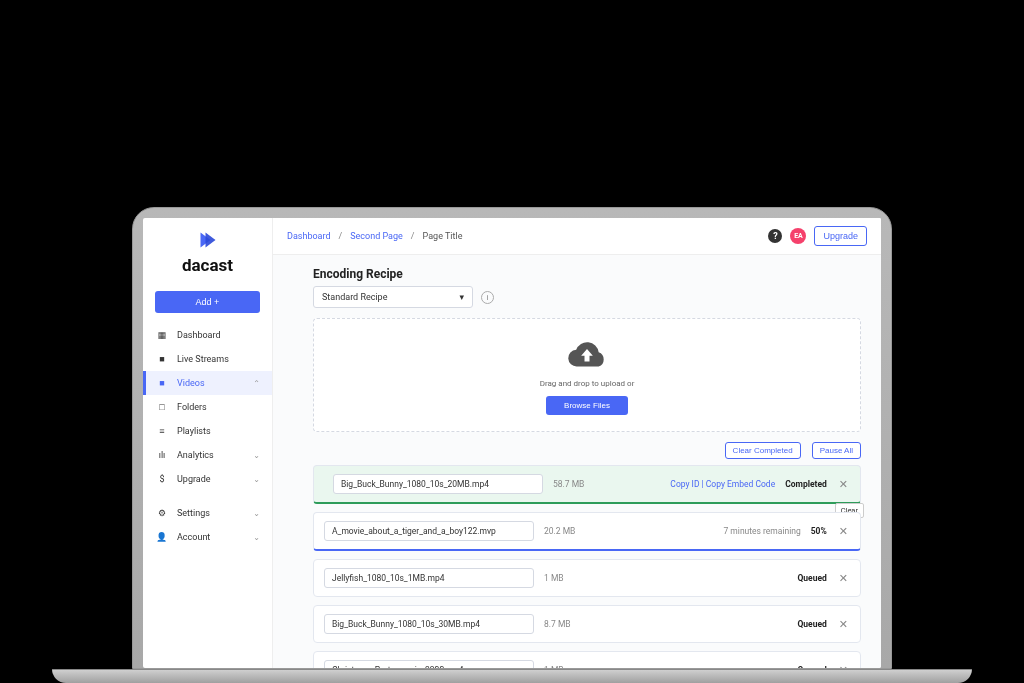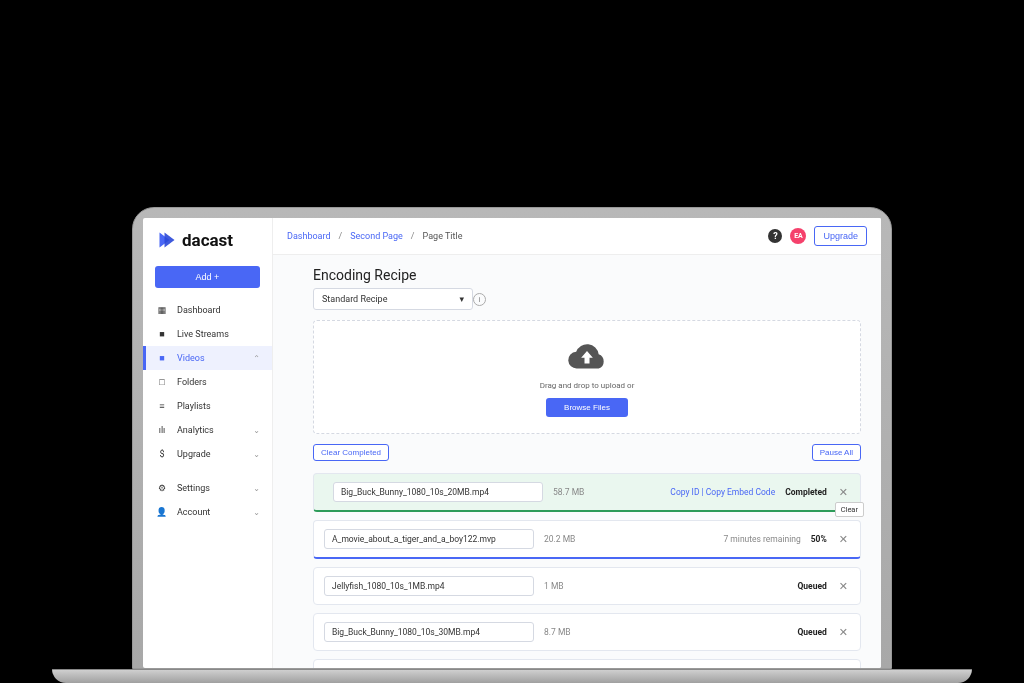--- a/index.html
+++ b/index.html
@@ -51,20 +51,21 @@
   flex-direction:column;
 }
 .logo {
   display:flex;
   align-items:center;
   gap:5px;
   padding:12px 14px;
   font-weight:700;
   font-size:17px;
   color:#111;
+  flex-direction:column;
 }
 .logo svg { width:20px; height:20px; }
 .add-btn {
   margin: 4px 12px 10px 12px;
   background:#4967f5;
   color:#fff;
   border:none;
   border-radius:3px;
   padding:6px 0;
   font-size:9px;
@@ -133,26 +134,26 @@
   border-radius:3px;
   font-size:9px;
   cursor:pointer;
 }
 .content {
   padding:12px 20px 0 40px;
   overflow-y:auto;
   flex:1;
 }
 .field-label {
-  font-weight:400;
-  font-size:14px;
+  font-weight:700;
+  font-size:12px;
   color:#222;
   margin-bottom:5px;
 }
-.recipe-row { display:flex; align-items:center; margin-bottom:10px; }
+.recipe-row { display:flex; align-items:center; gap:8px; margin-bottom:10px; }
 .select {
   border:1px solid #d5d9e2;
   background:#fff;
   padding:5px 8px;
   border-radius:3px;
   width:160px;
   display:flex;
   justify-content:space-between;
   align-items:center;
   font-size:9px;
@@ -176,21 +177,21 @@
   width:42px;height:30px;
   margin:0 auto 8px auto;
   fill:#555;
 }
 .dz-text { color:#666; font-size:8px; margin-bottom:8px; }
 .browse-btn {
   background:#4967f5;color:#fff;border:none;
   padding:5px 18px;border-radius:3px;font-size:8px;cursor:pointer;
 }
 .table-actions {
-  display:flex;justify-content:space-between;gap:11px;margin-bottom:12px;
+  display:flex;justify-content:flex-end;gap:11px;margin-bottom:6px;
 }
 .sm-btn {
   border:1px solid #4967f5;color:#4967f5;background:#fff;
   padding:3px 7px;border-radius:3px;font-size:8px;cursor:pointer;
 }
 .upload-row {
   background:#fff;
   border:1px solid #e3e7ef;
   border-radius:4px;
   padding:8px 10px;
@@ -215,21 +216,21 @@
   white-space:nowrap;
 }
 .fsize { color:#888; font-size:8.5px; width:50px; }
 .row-right { margin-left:auto; display:flex; align-items:center; gap:10px; }
 .link { color:#4967f5; font-size:8.5px; cursor:pointer;text-align:center; }
 .status { font-weight:700; font-size:8.5px; color:#222;text-align:center; }
 .close-x {
   color:#888; font-size:11px; cursor:pointer; padding:0 2px;
 }
 .tooltip {
-  position:absolute; right:-4px; top:28px;
+  position:absolute; right:-4px; top:37px;
   background:#fff;border:1px solid #ccc;
   padding:2px 5px;font-size:7.5px;color:#333;
   border-radius:2px;
 }
 </style>
 </head>
 <body>
 
 <div class="laptop">
   <div class="screen-bezel">

